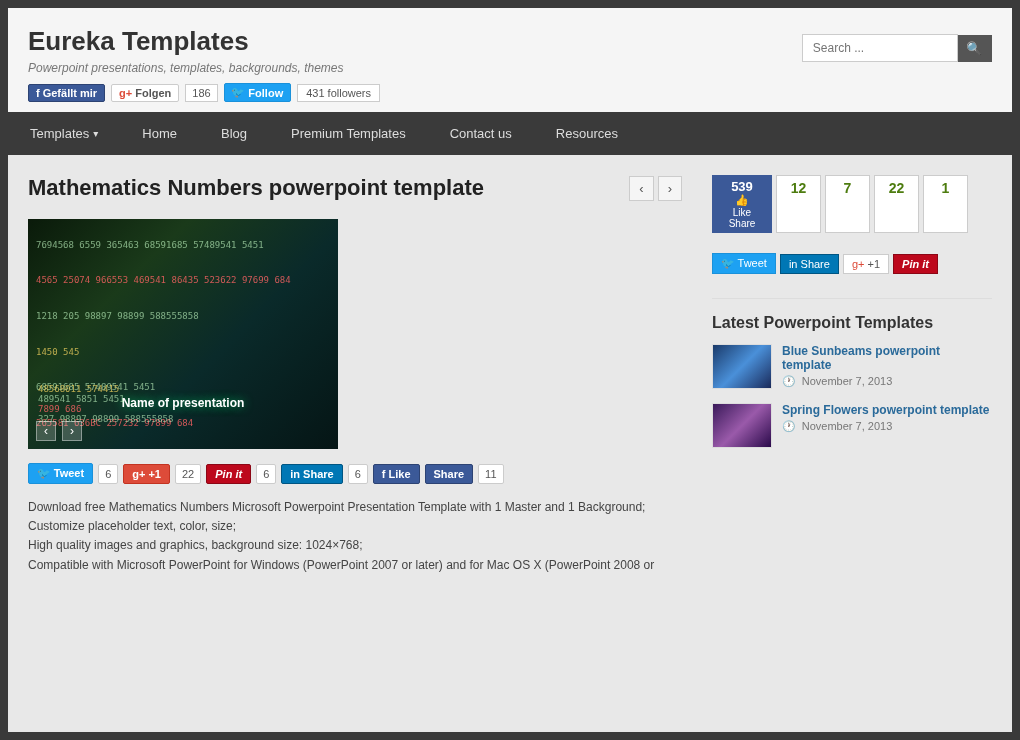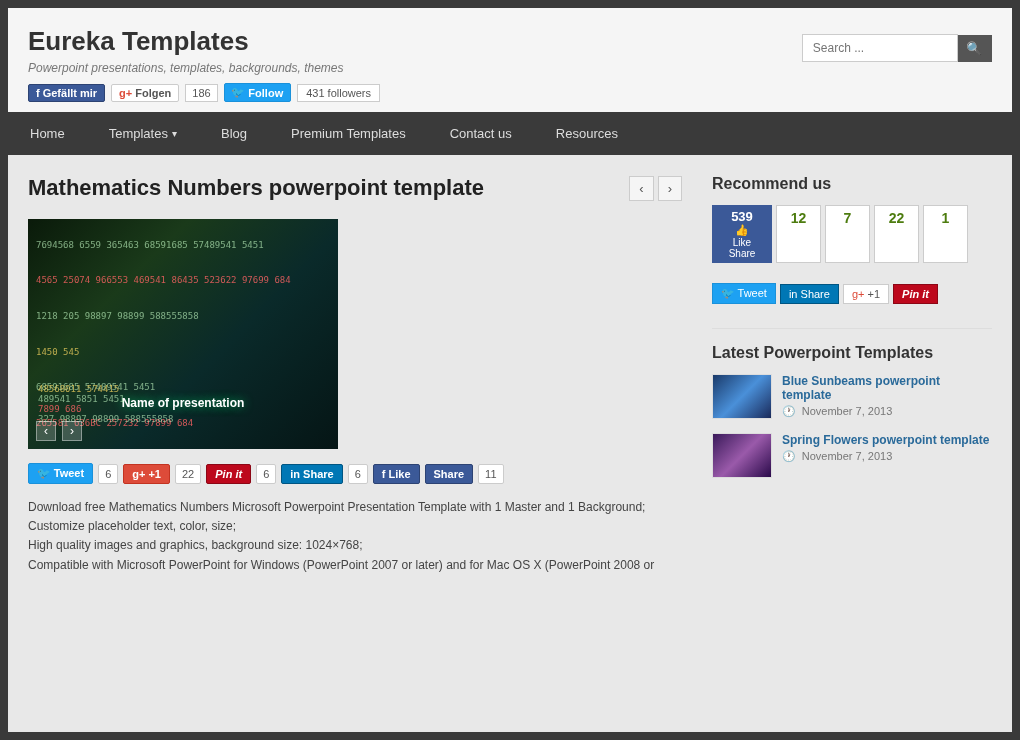--- a/index.html
+++ b/index.html
@@ -368,25 +368,25 @@
           <span class="twitter-count">431 followers</span>
         </div>
       </div>
       <div class="search-area">
         <input class="search-input" type="text" placeholder="Search ..." style="">
         <button class="search-btn">🔍</button>
       </div>
     </div>
 
     <nav class="nav">
-      <div class="nav-item">Home</div>
       <div class="nav-item">
         <span>Templates</span>
         <span style="font-size:10px;">▾</span>
       </div>
+      <div class="nav-item">Home</div>
       <div class="nav-item">Blog</div>
       <div class="nav-item">Premium Templates</div>
       <div class="nav-item">Contact us</div>
       <div class="nav-item">Resources</div>
     </nav>
 
     <div class="main-layout">
 
       <div class="content">
         <div class="page-title-row">
@@ -437,21 +437,20 @@
           <p>Download free Mathematics Numbers Microsoft Powerpoint Presentation Template with 1 Master and 1 Background;</p>
           <p>Customize placeholder text, color, size;</p>
           <p>High quality images and graphics, background size: 1024×768;</p>
           <p>Compatible with Microsoft PowerPoint for Windows (PowerPoint 2007 or later) and for Mac OS X (PowerPoint 2008 or</p>
         </div>
       </div>
 
       <div class="sidebar">
 
         <div class="recommend-box">
-          <div class="recommend-title">Recommend us</div>
           <div style="display:flex; gap:4px; align-items:stretch; margin-bottom:20px;">
             <div class="fb-like-box">
               <span class="count">539</span>
               <span style="font-size:11px;">👍</span>
               <span class="label">Like</span>
               <span class="label">Share</span>
             </div>
             <div class="count-box">
               <span class="count-num">12</span>
             </div>

